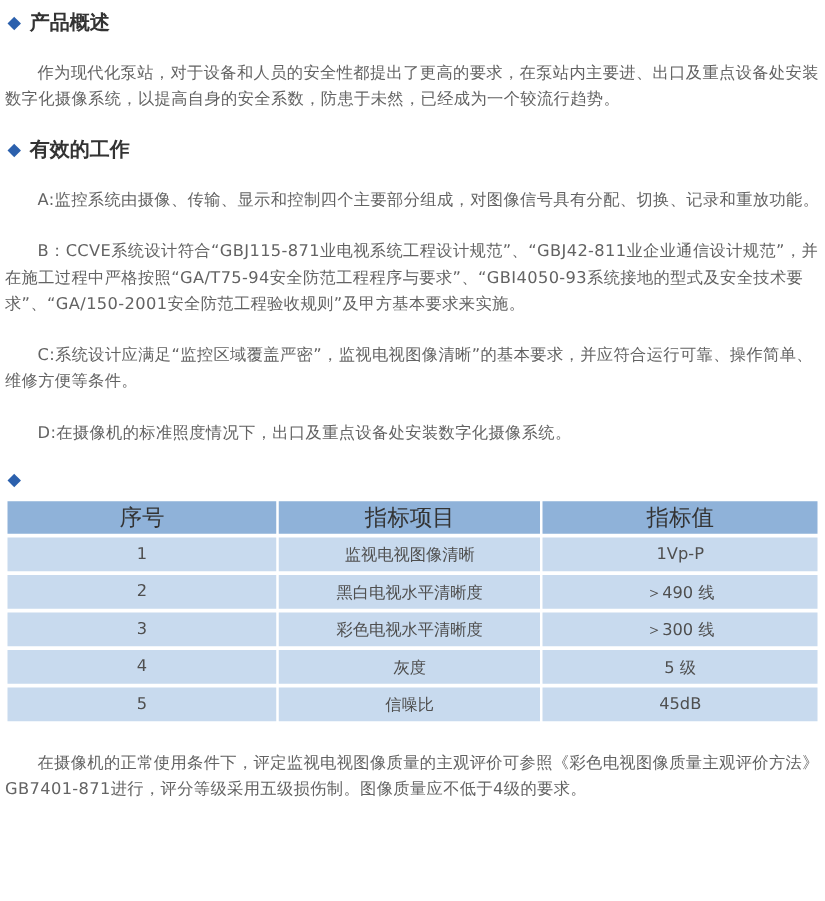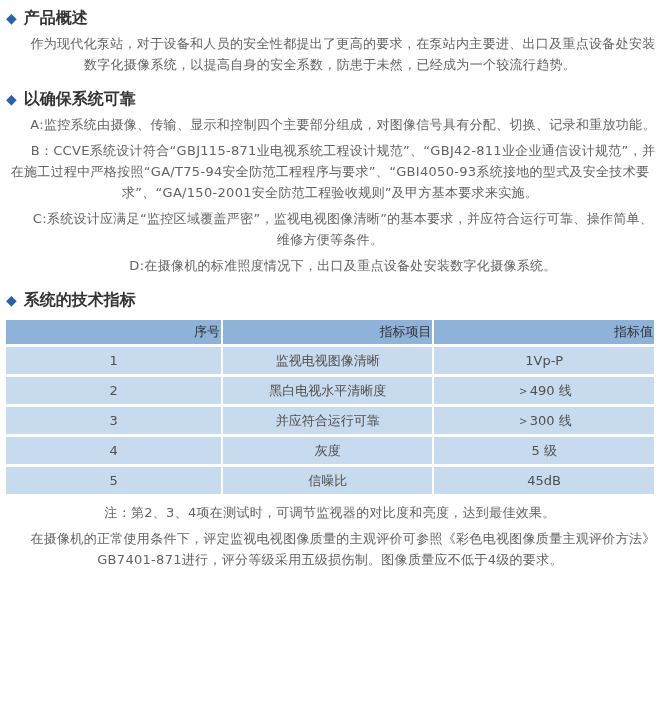--- a/index.html
+++ b/index.html
@@ -9,60 +9,59 @@
   }
   .doc{padding:6px 4px 0 4px;}
   .heading-row{
     display:flex;align-items:center;gap:7px;
     font-size:16px;font-weight:bold;color:#333333;
     line-height:20px;margin:14px 0 5px 2px;
   }
   .heading-row.first{margin-top:2px;}
   .diamond{color:#2b60ad;font-size:14px;line-height:14px;}
   p.body{
-    margin:5px 0;color:#636363;font-size:13px;line-height:21px;
-    text-indent:2em;letter-spacing:0.3px;text-align:center;
+    margin:20px 0;color:#636363;font-size:13px;line-height:21px;
+    text-indent:2em;letter-spacing:0.3px;
   }
   p.body.noindent{text-indent:0;}
   table.spec{
     width:100%;border-collapse:separate;border-spacing:2px 3px;
     margin:7px 0 3px 0;background:#ffffff;
   }
   table.spec th{
     background:#8fb2d9;color:#333333;font-weight:normal;
-    font-size:13px;height:22px;text-align:right;
+    font-size:18px;height:22px;text-align:center;
   }
   table.spec td{
     background:#c8daee;color:#4f4f4f;
     font-size:13px;height:25px;text-align:center;
   }
 </style>
 </head>
 <body>
 
 <div class="doc">
 
   <div class="heading-row first">
     <span class="diamond">◆</span>
     <span>产品概述</span>
   </div>
   <p class="body">作为现代化泵站，对于设备和人员的安全性都提出了更高的要求，在泵站内主要进、出口及重点设备处安装数字化摄像系统，以提高自身的安全系数，防患于未然，已经成为一个较流行趋势。</p>
 
   <div class="heading-row">
     <span class="diamond">◆</span>
-    <span>以确保系统可靠</span>
+    <span>有效的工作</span>
   </div>
   <p class="body">A:监控系统由摄像、传输、显示和控制四个主要部分组成，对图像信号具有分配、切换、记录和重放功能。</p>
   <p class="body">B：CCVE系统设计符合“GBJ115-871业电视系统工程设计规范”、“GBJ42-811业企业通信设计规范”，并在施工过程中严格按照“GA/T75-94安全防范工程程序与要求”、“GBI4050-93系统接地的型式及安全技术要求”、“GA/150-2001安全防范工程验收规则”及甲方基本要求来实施。</p>
   <p class="body">C:系统设计应满足“监控区域覆盖严密”，监视电视图像清晰”的基本要求，并应符合运行可靠、操作简单、维修方便等条件。</p>
   <p class="body">D:在摄像机的标准照度情况下，出口及重点设备处安装数字化摄像系统。</p>
 
   <div class="heading-row">
     <span class="diamond">◆</span>
-    <span>系统的技术指标</span>
   </div>
 
   <table class="spec">
     <colgroup>
       <col style="width:33.4%">
         <col style="width:32.5%">
         <col style="width:34.1%">
     </colgroup>
     <thead>
       <tr>
@@ -77,32 +76,31 @@
         <td>监视电视图像清晰</td>
         <td>1Vp-P</td>
       </tr>
       <tr>
         <td>2</td>
         <td>黑白电视水平清晰度</td>
         <td>＞490 线</td>
       </tr>
       <tr>
         <td>3</td>
-        <td>并应符合运行可靠</td>
+        <td>彩色电视水平清晰度</td>
         <td>＞300 线</td>
       </tr>
       <tr>
         <td>4</td>
         <td>灰度</td>
         <td>5 级</td>
       </tr>
       <tr>
         <td>5</td>
         <td>信噪比</td>
         <td>45dB</td>
       </tr>
     </tbody>
   </table>
 
-  <p class="body noindent">注：第2、3、4项在测试时，可调节监视器的对比度和亮度，达到最佳效果。</p>
   <p class="body">在摄像机的正常使用条件下，评定监视电视图像质量的主观评价可参照《彩色电视图像质量主观评价方法》GB7401-871进行，评分等级采用五级损伤制。图像质量应不低于4级的要求。</p>
 
 </div>
 
 </body></html>

